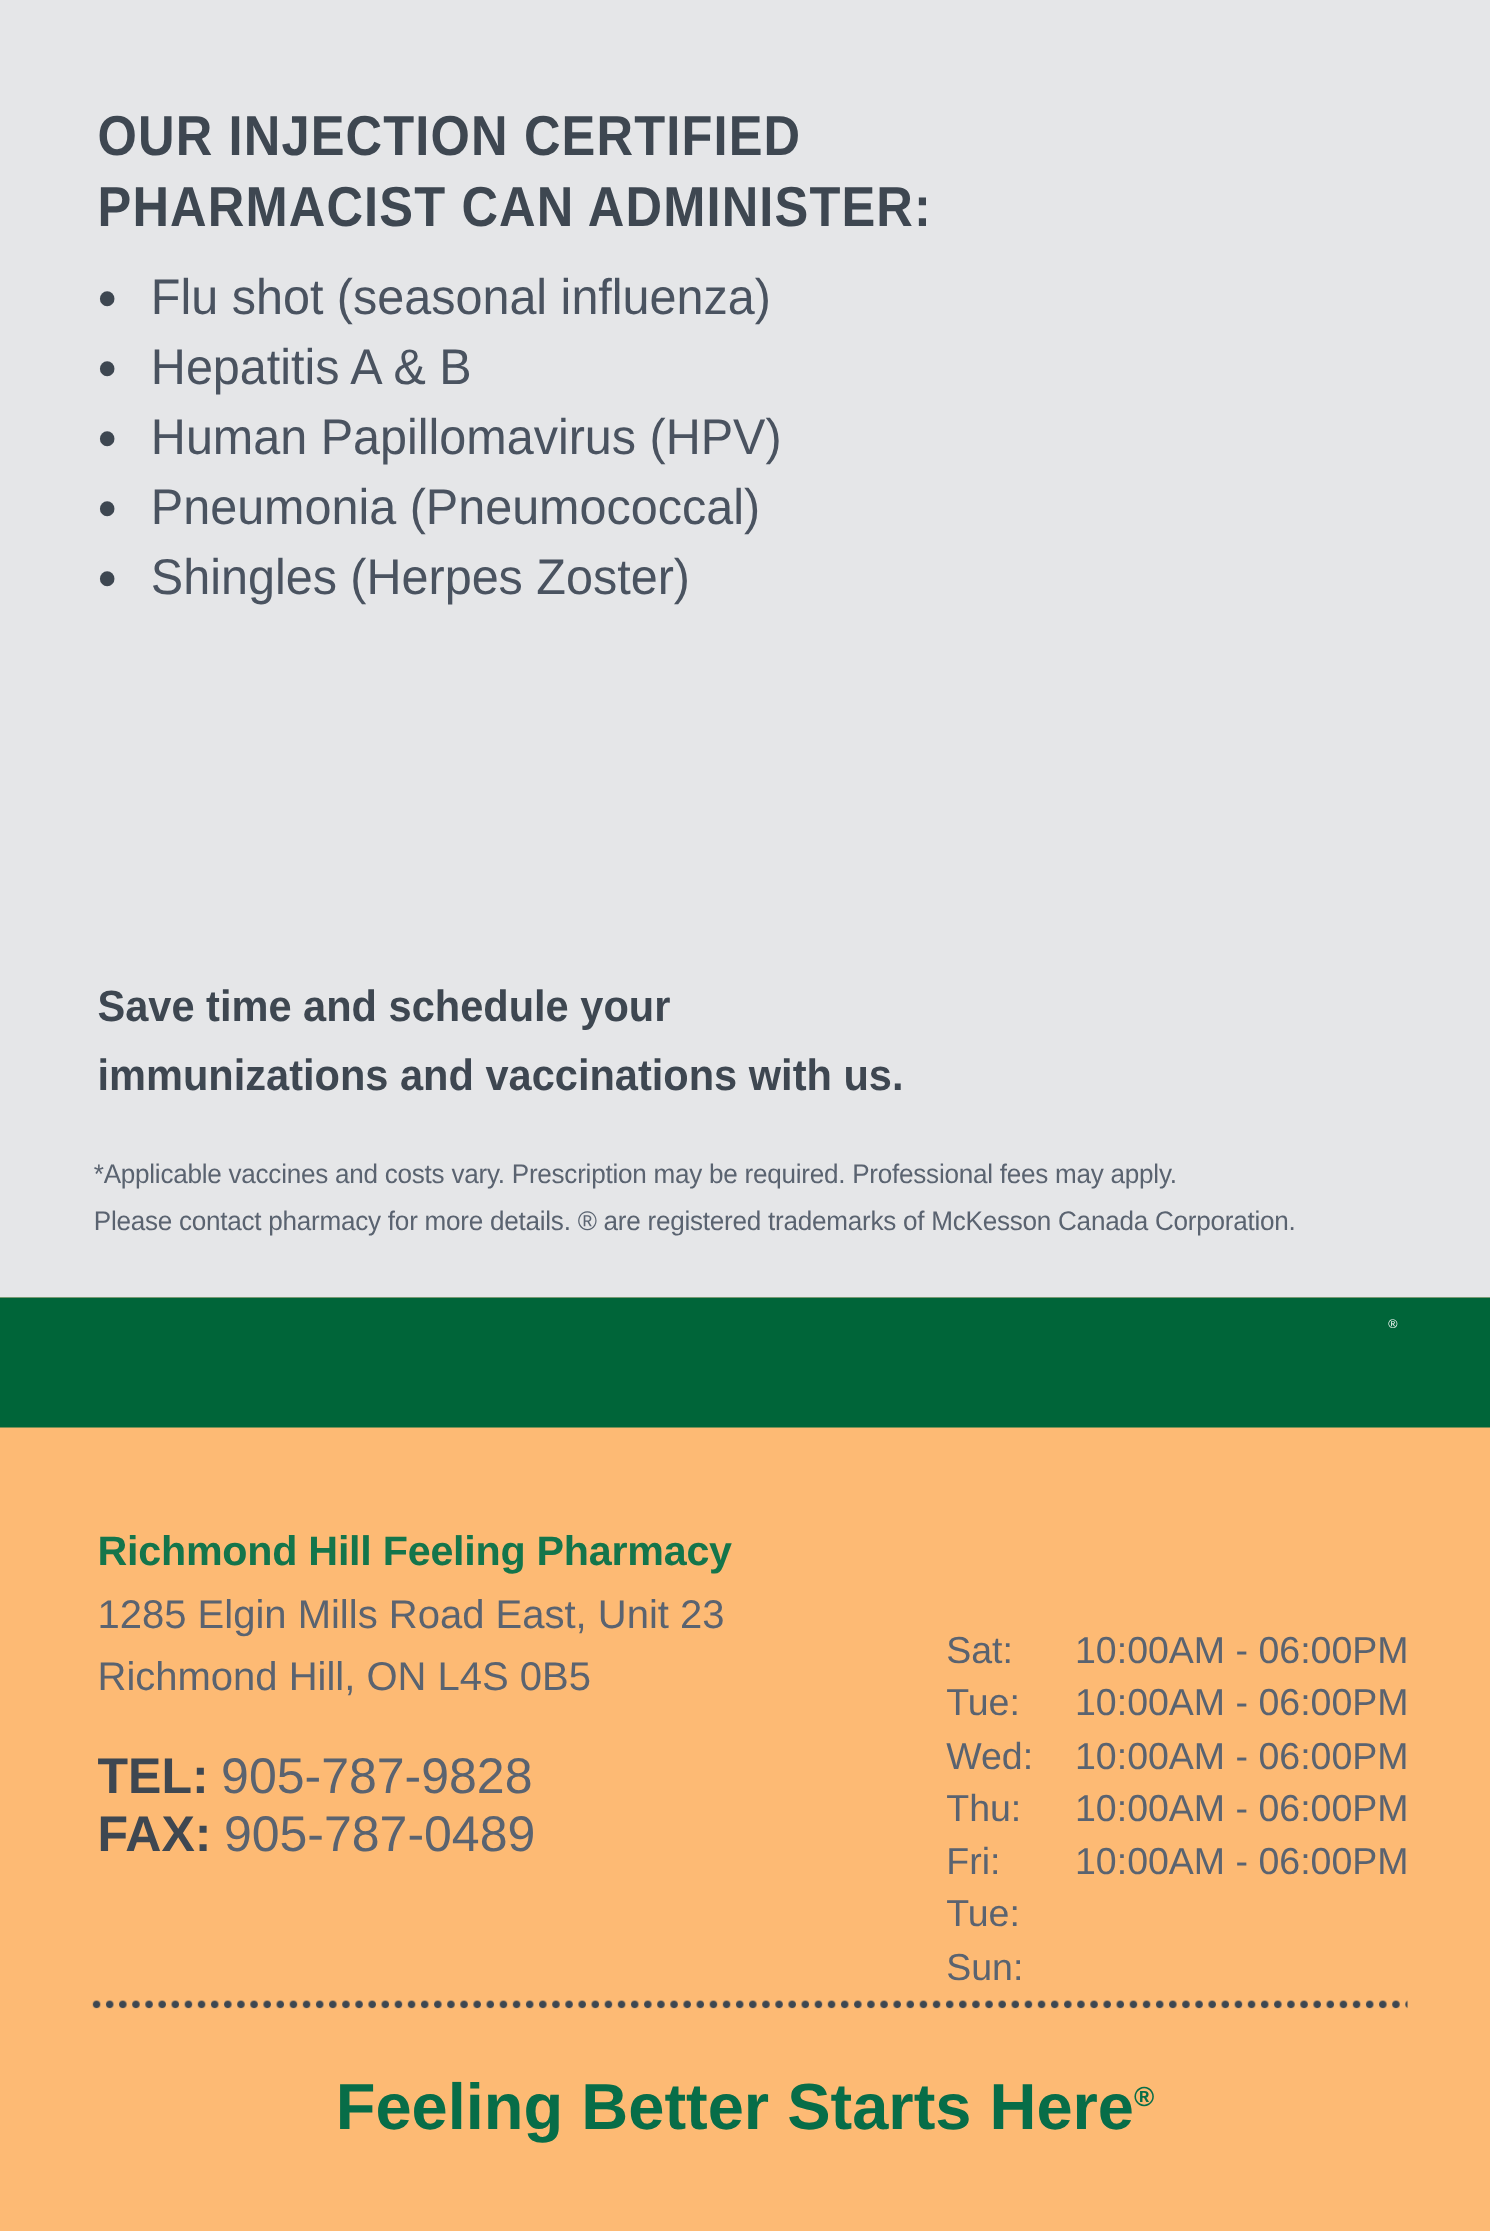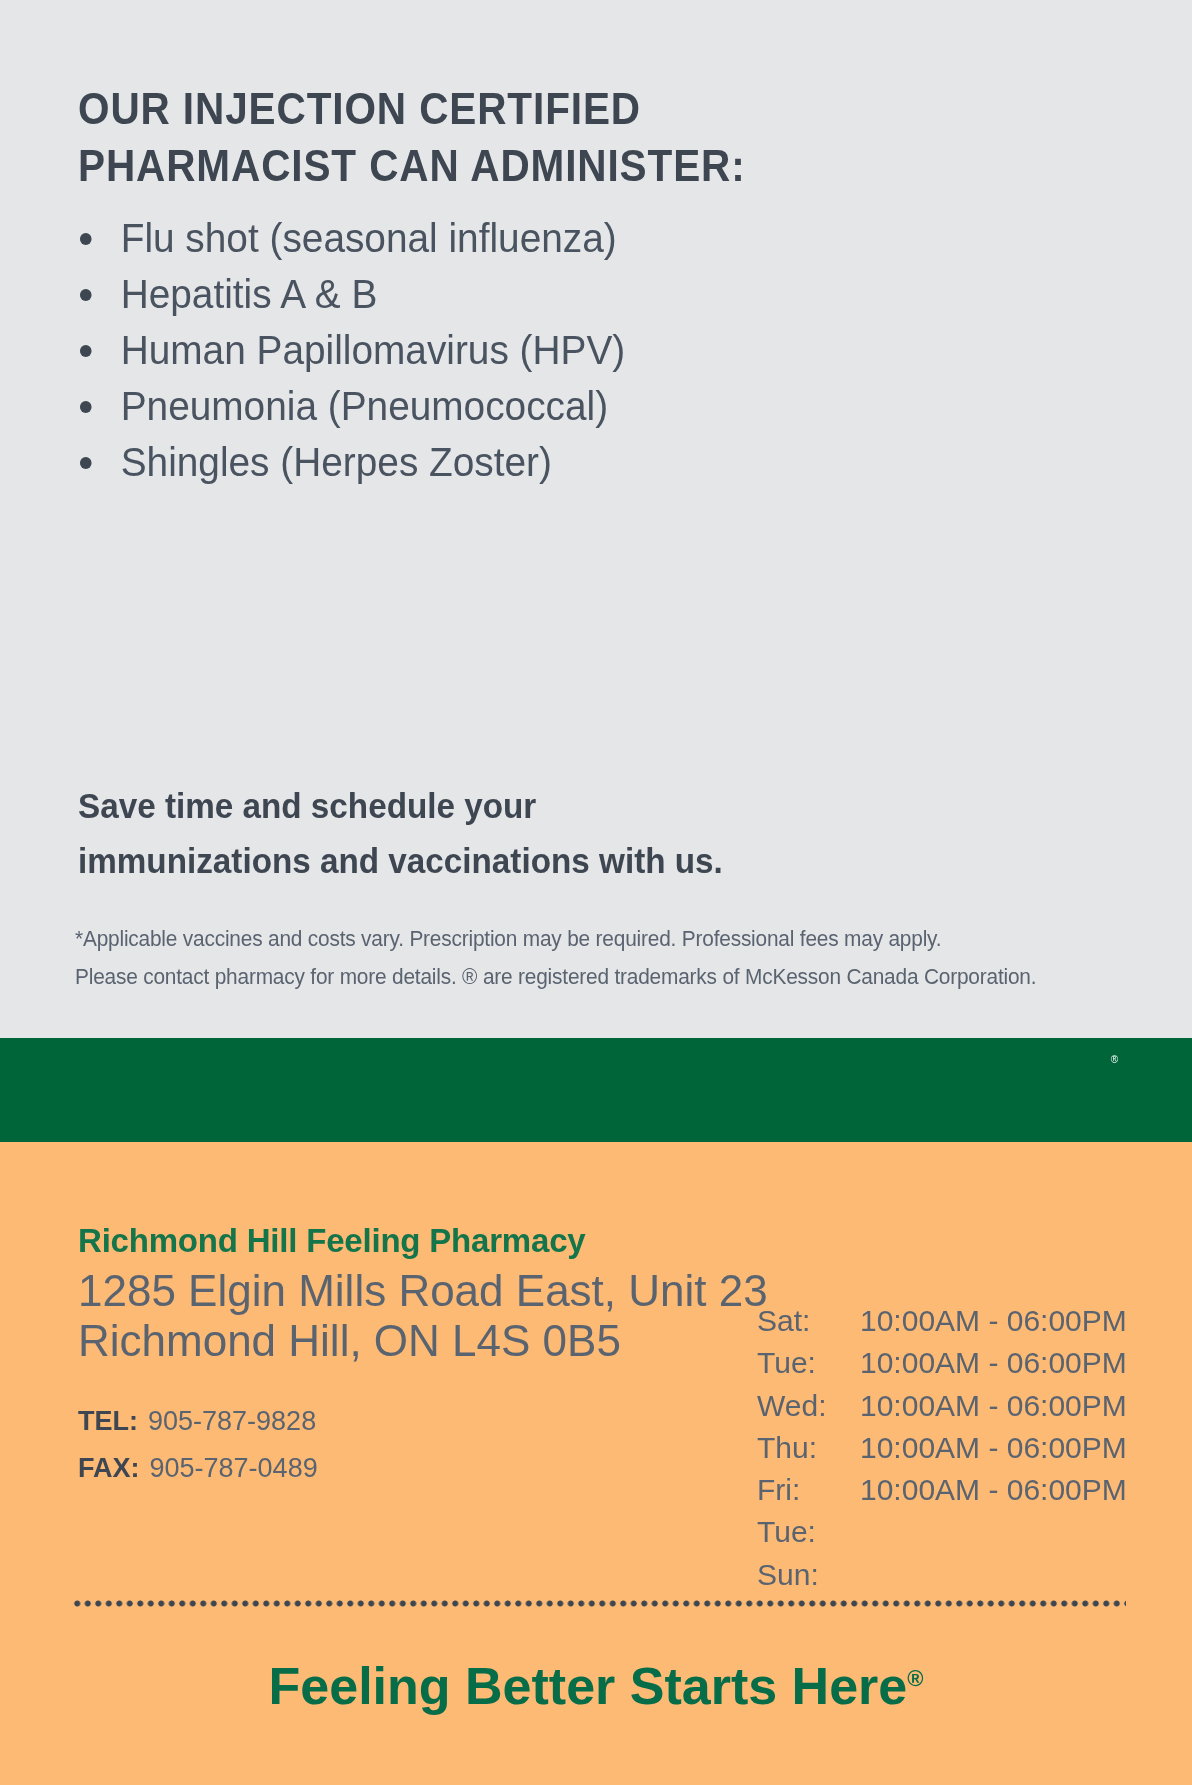--- a/index.html
+++ b/index.html
@@ -42,23 +42,23 @@
     display:block;font-family:"DejaVu Serif",serif;font-weight:700;
     font-size:54px;line-height:58px;color:#ffffff;letter-spacing:0;
   }
   .logo-bar{display:block;position:relative;height:13px;background:#ef3d31;margin-top:2px;}
   .logo-reg{
     position:absolute;right:4px;top:50%;transform:translateY(-50%);
     font-size:10px;line-height:10px;color:#ffffff;font-family:"Liberation Sans",sans-serif;font-weight:400;
   }
   
   .pharmacy-name{position:absolute;left:78px;top:1222px;margin:0;font-size:33px;font-weight:700;color:#14754b;letter-spacing:-.2px;}
-  .address{position:absolute;left:78px;top:1266px;margin:0;font-size:44px;line-height:50px;color:#5a6370;}
+  .address{position:absolute;left:78px;top:1266px;margin:0;font-size:32px;line-height:50px;color:#5a6370;}
   .address .al{display:block;}
-  .contact{position:absolute;left:78px;top:1398px;margin:0;font-size:27px;line-height:47px;color:#5a6370;}
+  .contact{position:absolute;left:78px;top:1398px;margin:0;font-size:40px;line-height:47px;color:#5a6370;}
   .contact-line{display:block;white-space:nowrap;}
   .contact-label{color:#3e4751;font-weight:700;margin-right:10px;}
   .hours{position:absolute;left:757px;top:1300px;font-size:30px;line-height:42.3px;color:#5a6370;}
   .hour-row{display:flex;}
   .hour-day{width:103px;}
   .dotted{
     position:absolute;left:72px;top:1599px;width:1054px;height:9px;
     background-image:radial-gradient(circle,#3e4751 2.6px,transparent 3.4px);
     background-size:10.5px 9px;background-position:left center;background-repeat:repeat-x;
   }

